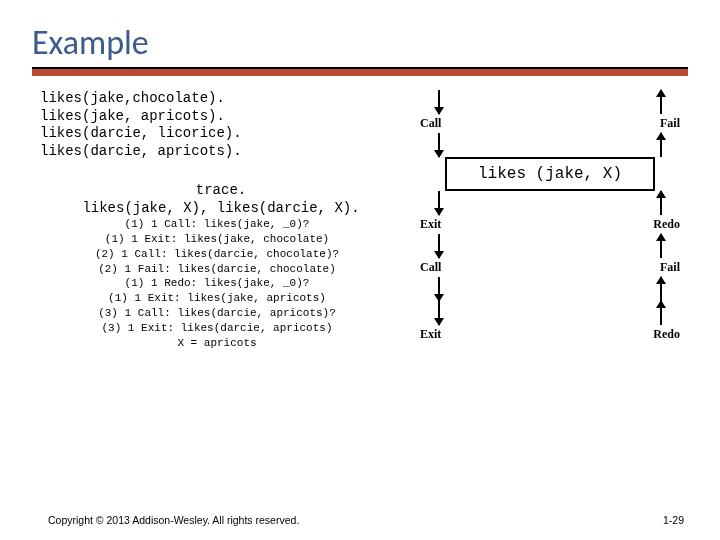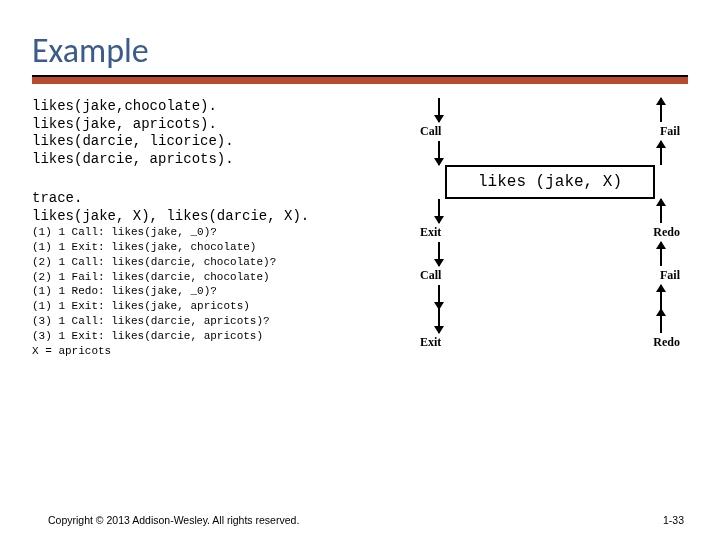--- a/index.html
+++ b/index.html
@@ -14,44 +14,45 @@
   .slide {
     padding: 18px 32px 10px 32px;
     width: 720px;
     height: 540px;
     position: relative;
   }
   .title {
     font-size: 34px;
     color: #3b5b8c;
     font-weight: 400;
-    margin: 12px 0 2px 0;
+    margin: 4px 0 2px 0;
     font-family: Calibri, Arial, sans-serif;
   }
   .rule-top { height: 2px; background: #000; margin: 4px 0 0 0; }
   .rule-accent { height: 7px; background: #b84a2f; margin: 0 0 14px 0; }
   .two-col {
     display: flex;
     gap: 18px;
   }
   .left { flex: 0 0 370px; }
   .right { flex: 0 0 260px; }
   .code {
     font-family: "Courier New", monospace;
     font-size: 14px;
     line-height: 1.25;
     white-space: pre;
+    margin-left: 8px;
   }
   .code-sm {
     font-family: "Courier New", monospace;
     font-size: 11px;
     line-height: 1.35;
     white-space: pre;
   }
-  .block2 { margin-top: 22px; }
+  .block2 { margin-top: 22px; text-align: center; }
   
   .box {
     border: 2px solid #000;
     width: 210px;
     padding: 6px 6px;
     font-family: "Courier New", monospace;
     font-size: 16px;
     text-align: center;
     margin: 0 auto;
   }
@@ -172,15 +173,15 @@
         </div>
       <div class="row">
           <span>Exit</span>
           <span>Redo</span>
         </div>
     </div>
   </div>
 
   <div class="footer">
     <span>Copyright © 2013 Addison-Wesley. All rights reserved.</span>
-    <span>1-33</span>
+    <span>1-29</span>
   </div>
 </div>
 
 </body></html>

